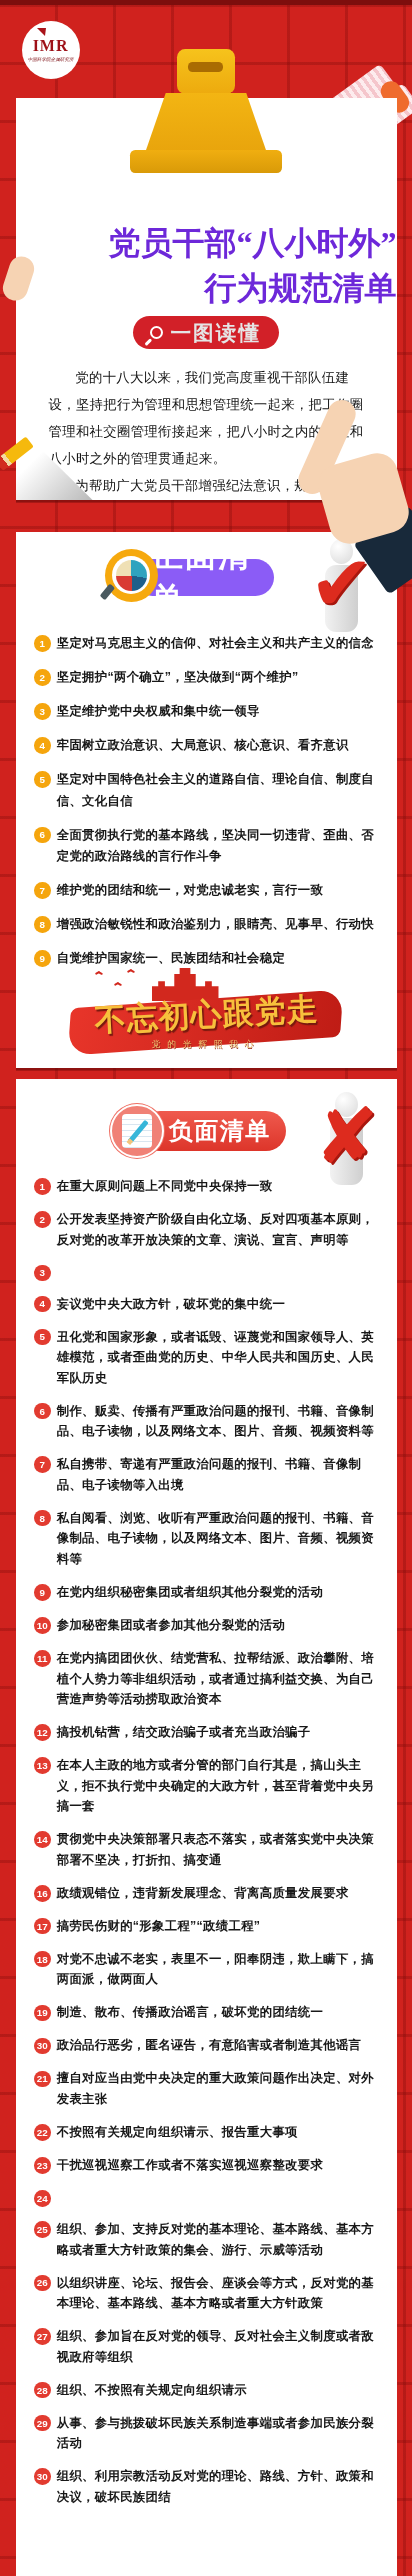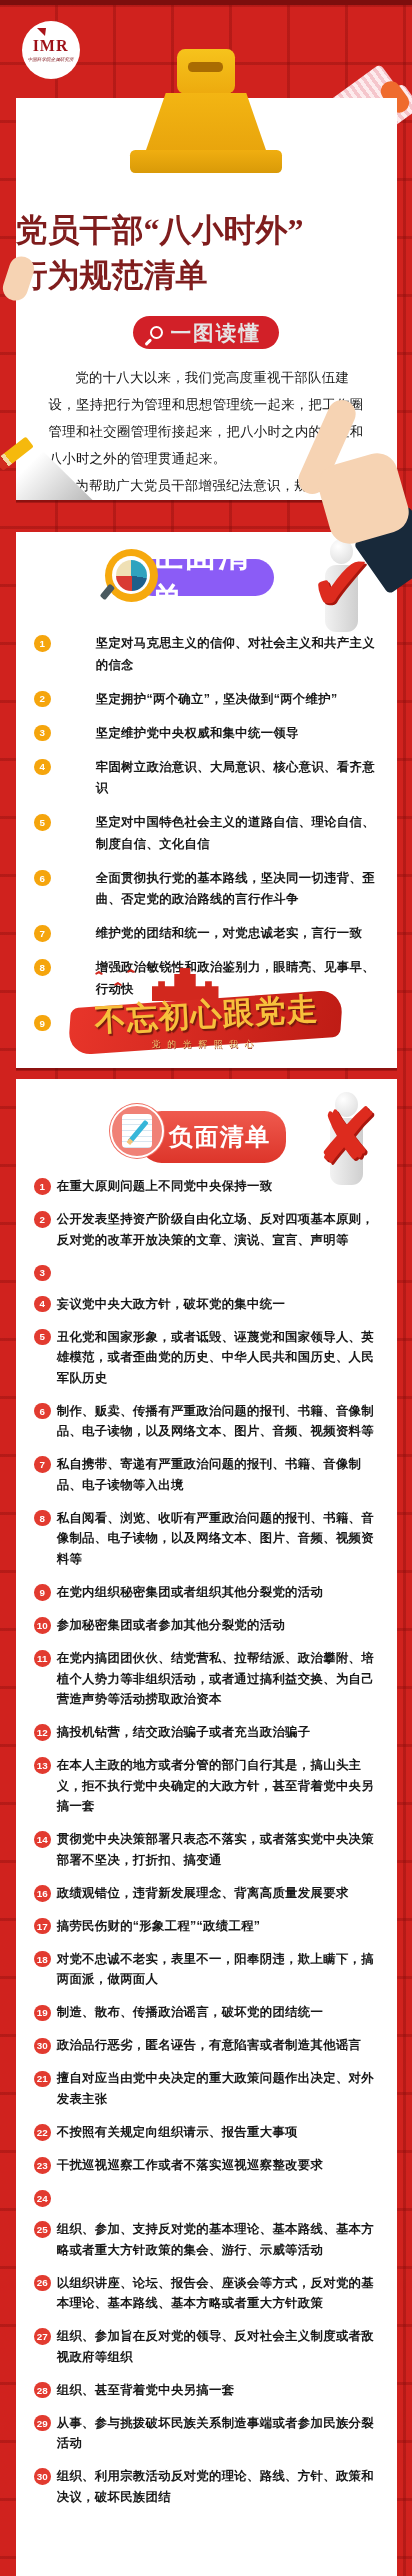--- a/index.html
+++ b/index.html
@@ -37,22 +37,22 @@
   .rb-end { position:absolute; left:86px; top:23px; width:19.6px; height:34px; background:#ef6b2d; border-radius:9.8px; transform:rotate(-36deg); }
 
   
   .card { position:absolute; left:15.5px; width:381px; background:#fff; overflow:hidden;
     box-shadow:0 2.6px 0 rgba(96,9,7,.6); z-index:3; }
   .card1 { top:98px; height:402px; }
   .card2 { top:532px; height:536px; }
   .card3 { top:1079px; height:2092px; }
 
   
-  .title { position:absolute; left:0; top:110px; width:381px; text-align:left;
-    font-family:"Liberation Serif", serif; font-weight:bold; color:#7f1d1d; font-size:32px; line-height:45px; }
+  .title { position:absolute; left:0; top:123px; width:381px; text-align:right;
+    font-family:"Liberation Serif", serif; font-weight:bold; color:#6d28d9; font-size:32px; line-height:45px; }
   .badge { position:absolute; left:117px; top:218px; width:146px; height:33px; background:#d22028; border-radius:17.5px;
     display:flex; align-items:center; justify-content:center; gap:7.2px; }
   .badge .mag { position:relative; width:13.4px; height:13.4px; border:2.1px solid #fff; border-radius:50%; }
   .badge .mag::after { content:""; position:absolute; left:-4.6px; top:10.3px; width:2.6px; height:7.7px; background:#fff;
     border-radius:1.5px; transform:rotate(45deg); }
   .badge .bdg-txt { color:#e5e5e5; font-size:20.6px; font-weight:bold; letter-spacing:2.1px; }
   .intro { position:absolute; left:33px; top:266px; width:324px; color:#141414; font-size:13.4px; line-height:27px;
     font-weight:500; letter-spacing:0.3px; }
   .intro p { text-indent:2em; }
   .curl { position:absolute; left:0px; top:326px; width:77px; height:76px; z-index:4;
@@ -76,42 +76,42 @@
   .pie::before { content:""; width:31px; height:31px; border-radius:50%;
     background:conic-gradient(#2fa3bf 0 100deg, #1f5f8a 100deg 180deg, #d93a33 180deg 268deg, #efe0b5 268deg 360deg); }
   .pie::after { content:""; position:absolute; left:-8.2px; bottom:-5.2px; width:7.2px; height:15.5px; background:#4a5a60; border-radius:2.1px; transform:rotate(40deg); }
   .hdr-pill { position:absolute; display:flex; align-items:center; justify-content:center;
     font-family:"Liberation Serif", serif; font-weight:bold; color:#fff; }
   .pos .hdr-pill { left:118px; top:27px; width:140px; height:37px; background:#8b5cf6; border-radius:20.6px; font-size:32px; letter-spacing:1.5px; padding-left:17.5px; }
   .neg .hdr-circle { left:94px; top:25px; width:54px; height:54px; background:#f08176; border:2.1px solid #fff; box-shadow:0 0 0 1px #ef6f63; }
   .note { position:relative; width:30px; height:34px; background:#fff; border-radius:4.1px;
     background-image:repeating-linear-gradient(180deg,#ffffff 0 4.6px,#d9e6f0 4.6px 5.7px); }
   .note::after { content:""; position:absolute; left:13.4px; top:4.1px; width:5.2px; height:24px; background:#37b6d9; border-radius:1.5px 1.5px 0 0; transform:rotate(40deg); border-bottom:5.2px solid #f3c47c; }
-  .neg .hdr-pill { left:124px; top:32px; width:146px; height:52px; background:linear-gradient(180deg,#ef5a4e,#dd352a); border-radius:21.6px; font-size:24px; letter-spacing:1.5px; padding-left:14.4px;text-align:right; }
+  .neg .hdr-pill { left:124px; top:32px; width:146px; height:40px; background:linear-gradient(180deg,#ef5a4e,#dd352a); border-radius:21.6px; font-size:24px; letter-spacing:1.5px; padding-left:14.4px;text-align:right; }
   .figure { position:absolute; width:88px; height:103px; }
   .pos .figure { left:282px; top:7.2px; }
   .neg .figure { left:287px; top:13.4px; }
   .fig-head { position:absolute; left:32px; top:0; width:23px; height:25px; border-radius:50%;
     background:radial-gradient(circle at 35% 30%, #ffffff, #d8d8d8); z-index:2; }
   .fig-body { position:absolute; left:27px; top:26px; width:33px; height:67px; border-radius:11.3px;
     background:linear-gradient(90deg,#f2f2f2,#cfcfcf); z-index:1; }
   .fig-mark { position:absolute; left:0; top:-5.2px; width:88px; text-align:center; font-size:77px; line-height:98px;
     color:#dd2b1e; z-index:3; text-shadow:2.1px 2.1px 0 #a8170e; }
 
   
   .items { position:absolute; left:0; width:381px; display:flex; flex-direction:column; }
   .card2 .items { top:101px; gap:12.4px; }
   .card3 .items { top:97px; gap:12.4px; }
   .item { display:flex; align-items:flex-start; gap:6.2px; padding-left:18.5px; padding-right:15.5px; }
   .item .num { flex:0 0 16.5px; width:16.5px; height:16.5px; border-radius:50%; color:#fff; font-weight:bold; font-size:9.8px;
     display:flex; align-items:center; justify-content:center; margin-top:2.1px; }
   .card2 .item .num { background:#f5a50d; }
   .card3 .item .num { background:#e23b30; }
   .item .txt { width:330px; font-size:12.4px; line-height:20.6px; letter-spacing:0.3px; color:#181818; font-weight:600; }
-  .card2 .item .txt { line-height:21.6px;margin-left:39px; }
+  .card2 .item .txt { line-height:21.6px; }
 
   
   .banner { position:absolute; left:49px; top:435px; width:283px; height:96px; }
   .bn-ribbon { position:absolute; left:4.1px; top:32px; width:273px; height:47px; transform:rotate(-4deg) skewX(-8deg);
     background:linear-gradient(100deg,#e8352a,#bf1c15); border-radius:7.2px 24px 7.2px 24px; }
   .bn-wall { position:absolute; left:87px; top:1px; width:67px; height:33px; background:#d2281e;
     clip-path:polygon(0 100%,0 55%,10% 55%,10% 40%,20% 40%,20% 55%,34% 55%,34% 18%,42% 18%,42% 0,58% 0,58% 18%,66% 18%,66% 55%,80% 55%,80% 40%,90% 40%,90% 55%,100% 55%,100% 100%); }
   .bn-main { position:absolute; left:0; top:27px; width:283px; text-align:center; transform:rotate(-3deg);
     font-family:"Liberation Serif", serif; font-weight:bold; font-size:31px; color:#f7c03c; letter-spacing:1px;
     text-shadow:1.5px 2.1px 1px #77190f; }
@@ -374,21 +374,21 @@
           <span class="txt">以组织讲座、论坛、报告会、座谈会等方式，反对党的基本理论、基本路线、基本方略或者重大方针政策</span>
         </div>
 
         <div class="item">
           <span class="num">27</span>
           <span class="txt">组织、参加旨在反对党的领导、反对社会主义制度或者敌视政府等组织</span>
         </div>
 
         <div class="item">
           <span class="num">28</span>
-          <span class="txt">组织、甚至背着党中央另搞一套</span>
+          <span class="txt">组织、不按照有关规定向组织请示</span>
         </div>
 
         <div class="item">
           <span class="num">29</span>
           <span class="txt">从事、参与挑拨破坏民族关系制造事端或者参加民族分裂活动</span>
         </div>
 
         <div class="item">
           <span class="num">30</span>
           <span class="txt">组织、利用宗教活动反对党的理论、路线、方针、政策和决议，破坏民族团结</span>

